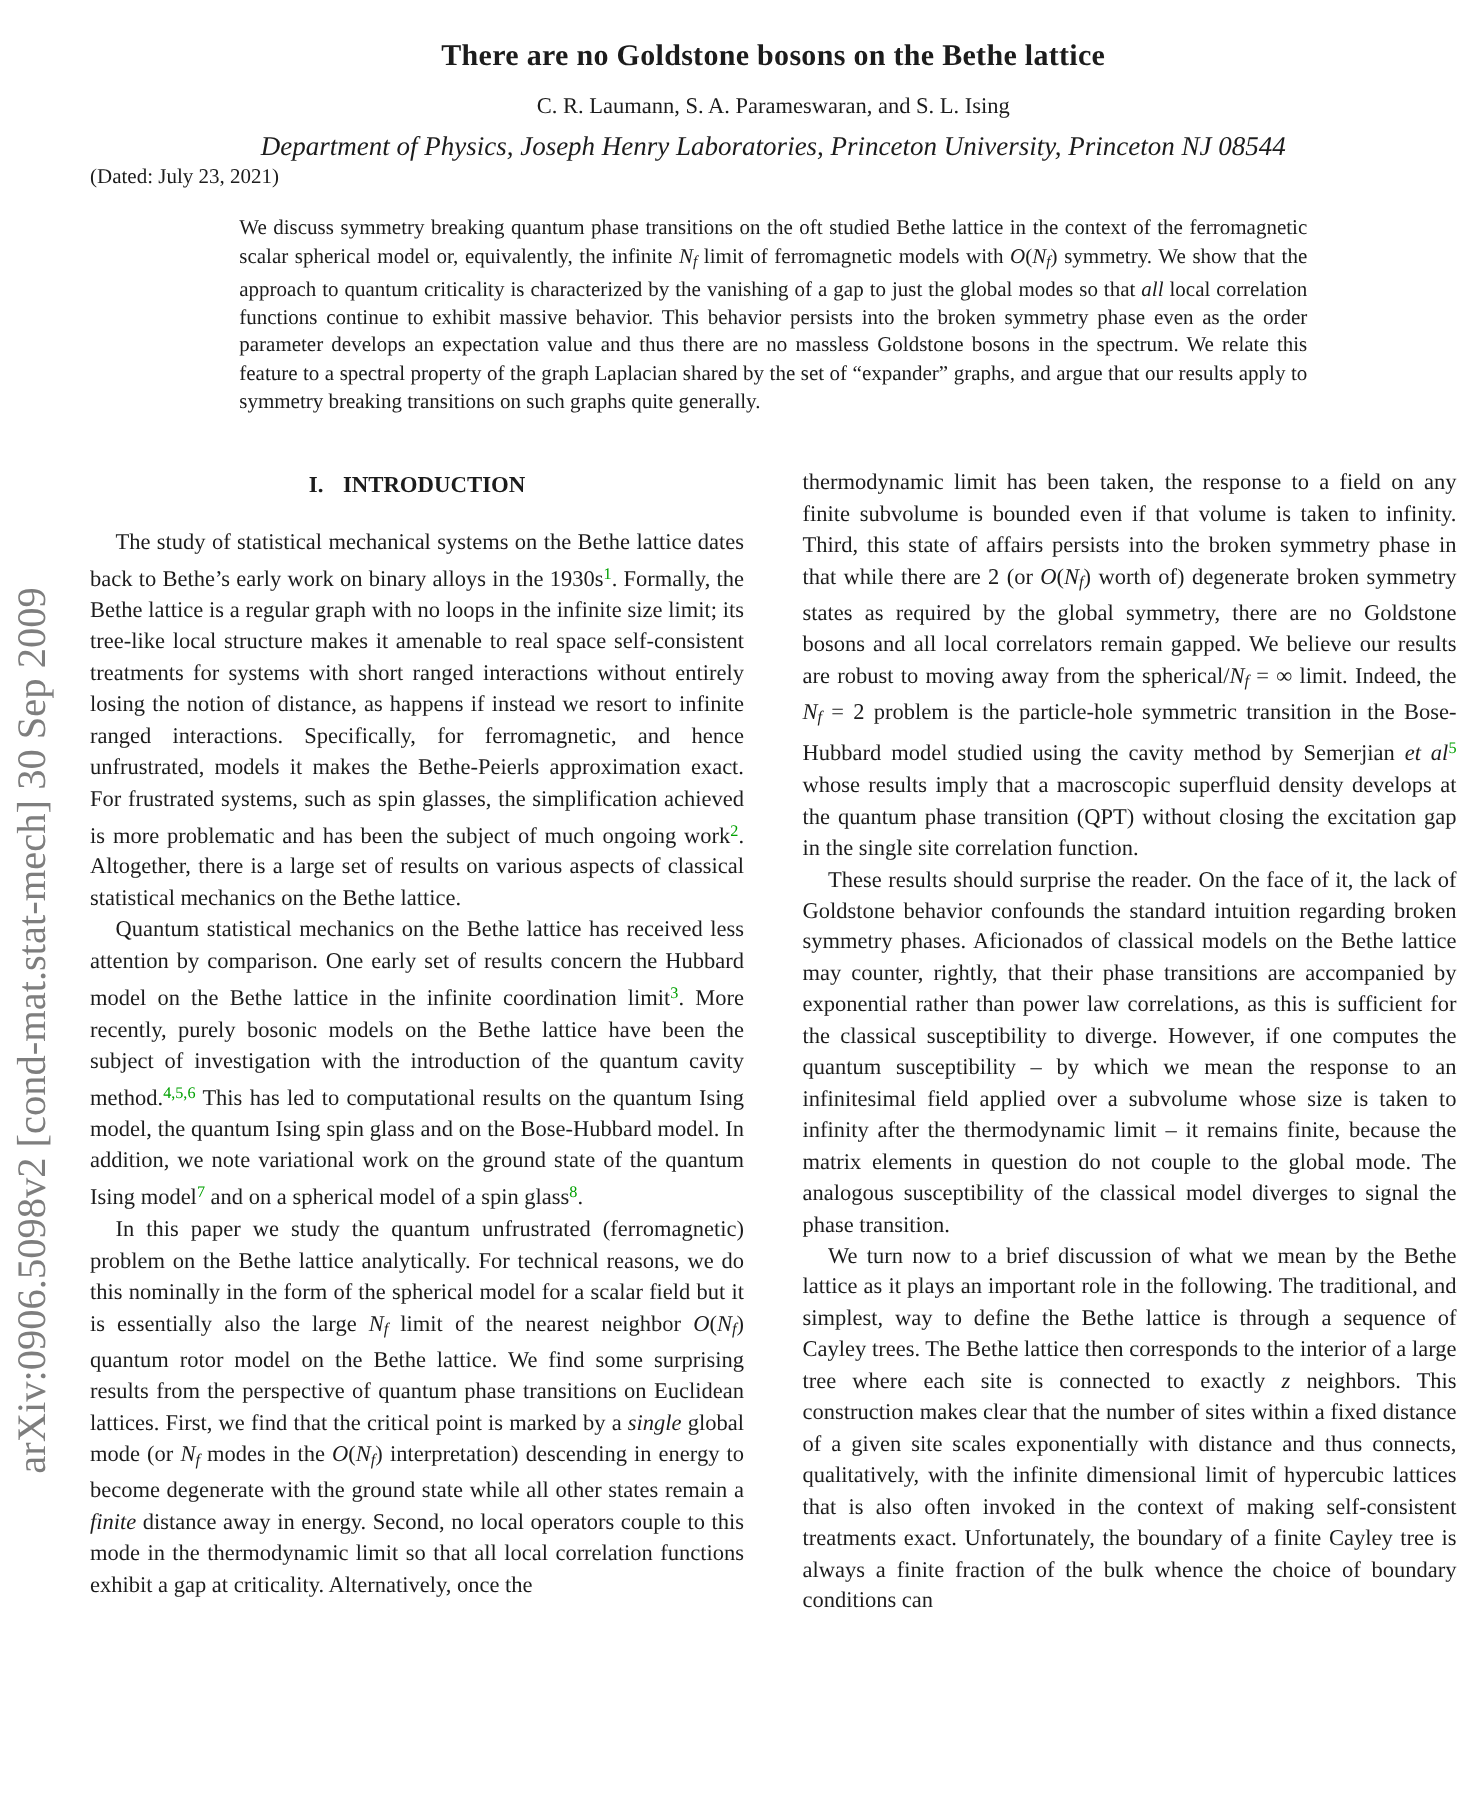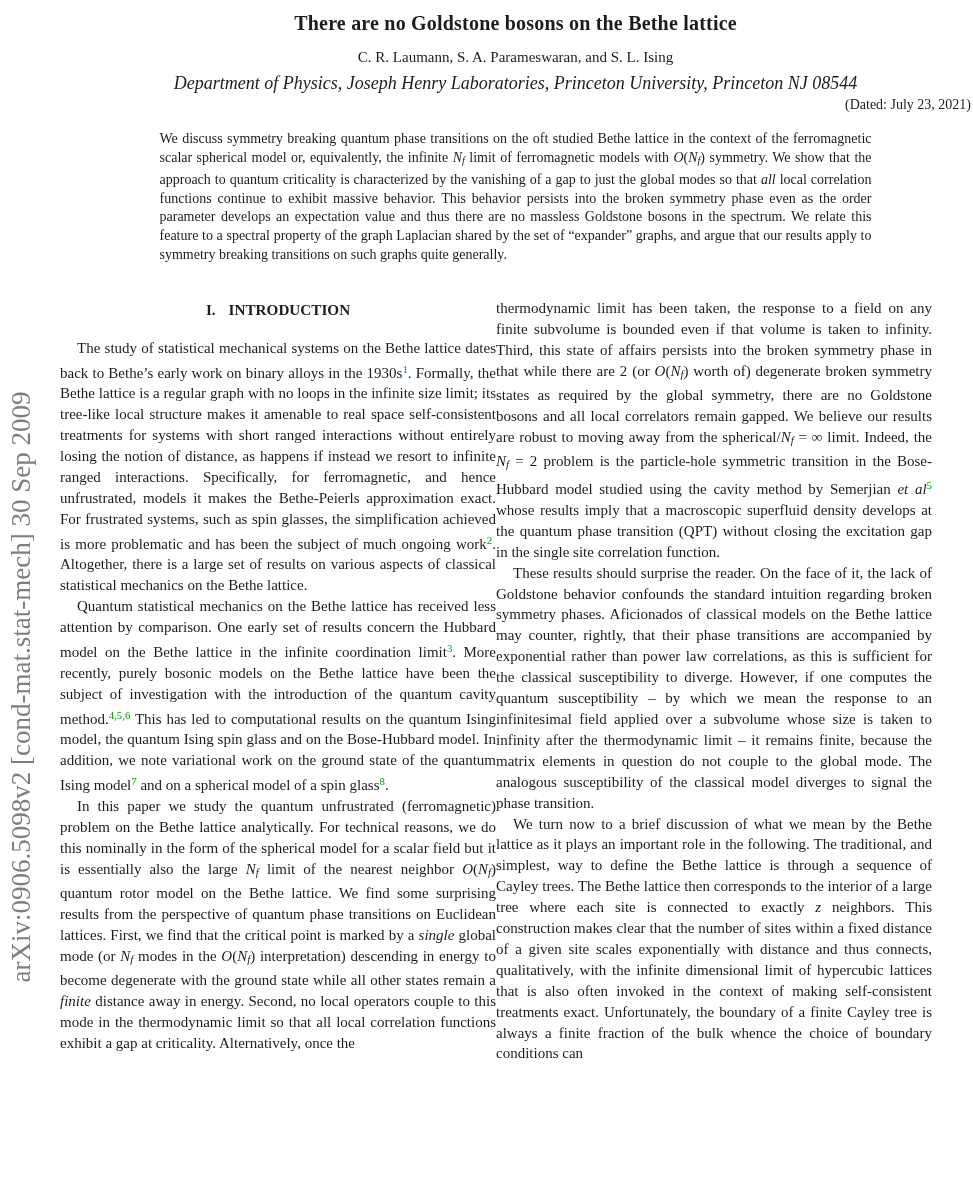--- a/index.html
+++ b/index.html
@@ -4,34 +4,34 @@
 <style>
   * { margin: 0; padding: 0; box-sizing: border-box; }
   html, body { background: #ffffff; }
   body {
     width: 973px; height: 1200px;
     position: relative;
     overflow: hidden;
     font-family: "Liberation Serif", "DejaVu Serif", serif;
     color: #1c1c1c;
   }
-  .page { padding-top: 12px; margin-left: 60px; width: 911px; }
+  .page { padding-top: 26px; margin-left: 60px; width: 911px; }
   .title {
     text-align: center; font-weight: bold; font-size: 20px;
     margin-bottom: 14px; letter-spacing: 0.2px;
   }
   .authors { text-align: center; font-size: 15px; margin-bottom: 7px; }
   .affiliation { text-align: center; font-style: italic; font-size: 18px; margin-bottom: 3px; }
-  .date { text-align: right; font-size: 14px; margin-bottom: 17px; }
+  .date { text-align: left; font-size: 14px; margin-bottom: 17px; }
   .abstract {
     width: 712px; margin: 0 auto;
     font-size: 14px; line-height: 18.8px;
     text-align: justify; hyphens: auto;
   }
-  .columns { display: flex; margin-top: 33px; }
+  .columns { display: flex; gap: 39px; margin-top: 33px; }
   .column {
     width: 436px; font-size: 15px; line-height: 20.9px;
     text-align: justify; hyphens: auto;
   }
   .section-heading {
     text-align: center; font-weight: bold; font-size: 15.2px;
     margin-bottom: 17px; margin-top: 2px;
   }
   .section-number { margin-right: 13px; }
   p.body-para { margin: 0; }

